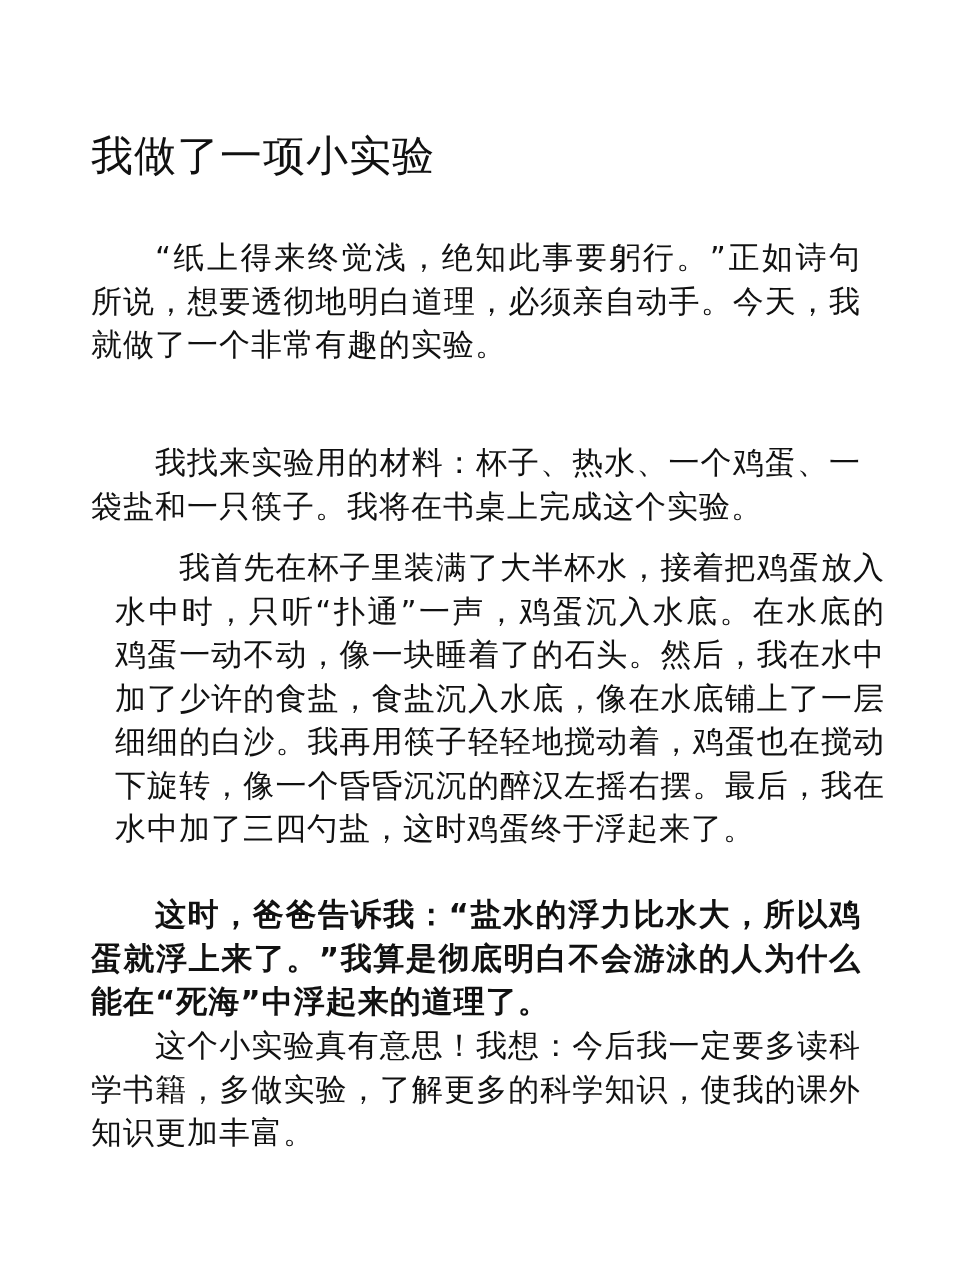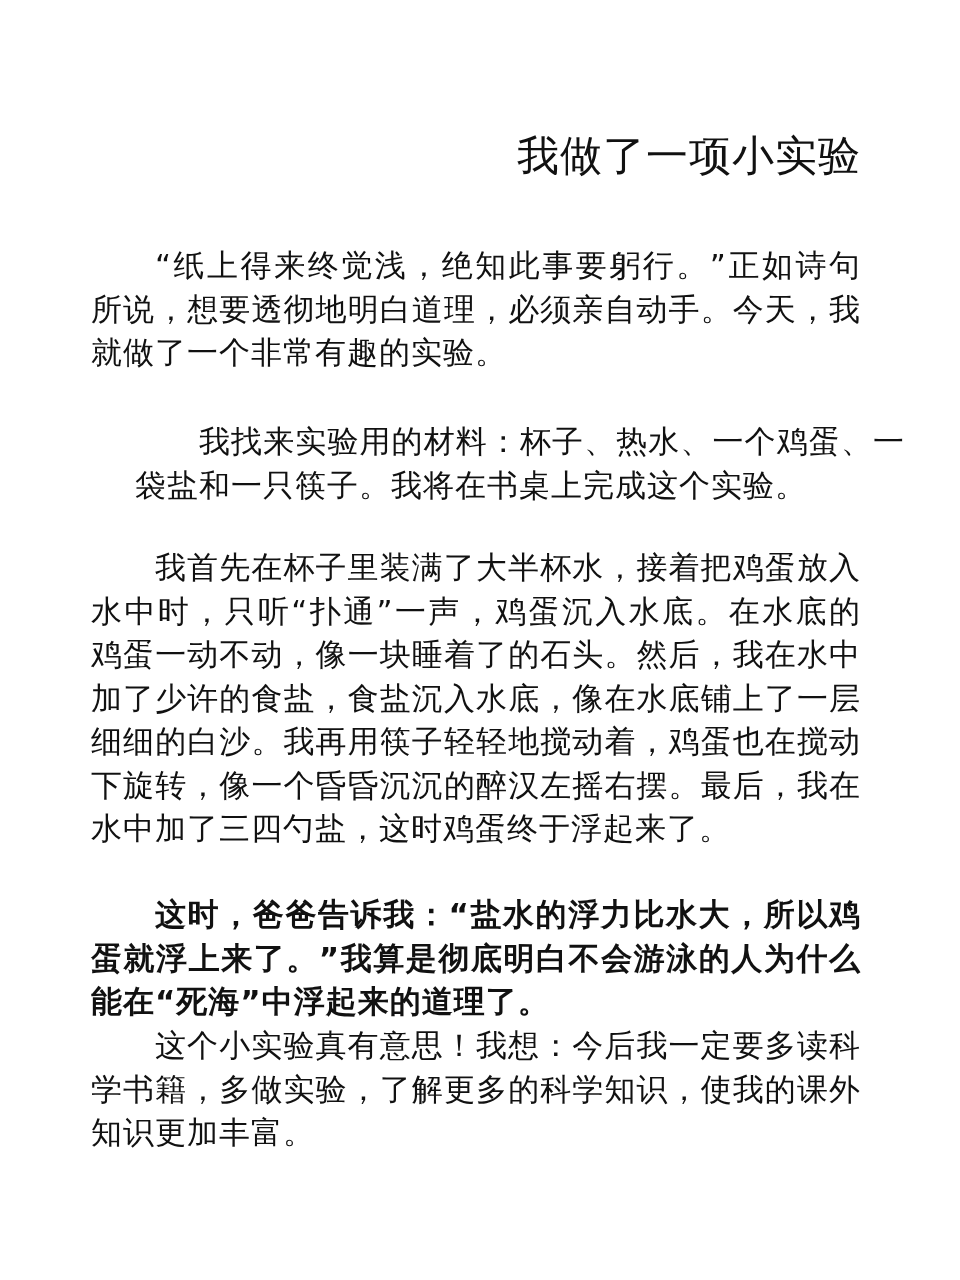--- a/index.html
+++ b/index.html
@@ -19,42 +19,42 @@
       position: absolute;
       left: 91px;
       top: 0;
       width: 770px;
     }
     .title {
       position: absolute;
       left: 0;
       top: 126px;
       width: 770px;
-      text-align: right;
+      text-align: left;
       font-size: 42px;
       line-height: 60px;
       letter-spacing: 1px;
       font-weight: normal;
       margin: 0;
     }
     .para {
       position: absolute;
       left: 0;
       width: 770px;
       margin: 0;
       font-size: 31px;
       line-height: 43.5px;
       letter-spacing: 1px;
       text-indent: 64px;
       text-align: justify;
       word-break: break-all;
     }
-    .p1 { top: 244px; }
-    .p2 { top: 420px; margin-left: 44px; }
-    .p3 { top: 546px; }
+    .p1 { top: 236px; }
+    .p2 { top: 441px; }
+    .p3 { top: 546px; margin-left: 24px; }
     .p4 { top: 893px; font-weight: bold; }
     .p5 { top: 1024px; }
   </style>
 </head>
 <body>
 
 <div class="page">
   <h1 class="title">我做了一项小实验</h1>
   <p class="para p1">“纸上得来终觉浅，绝知此事要躬行。”正如诗句所说，想要透彻地明白道理，必须亲自动手。今天，我就做了一个非常有趣的实验。</p>
   <p class="para p2">我找来实验用的材料：杯子、热水、一个鸡蛋、一袋盐和一只筷子。我将在书桌上完成这个实验。</p>

